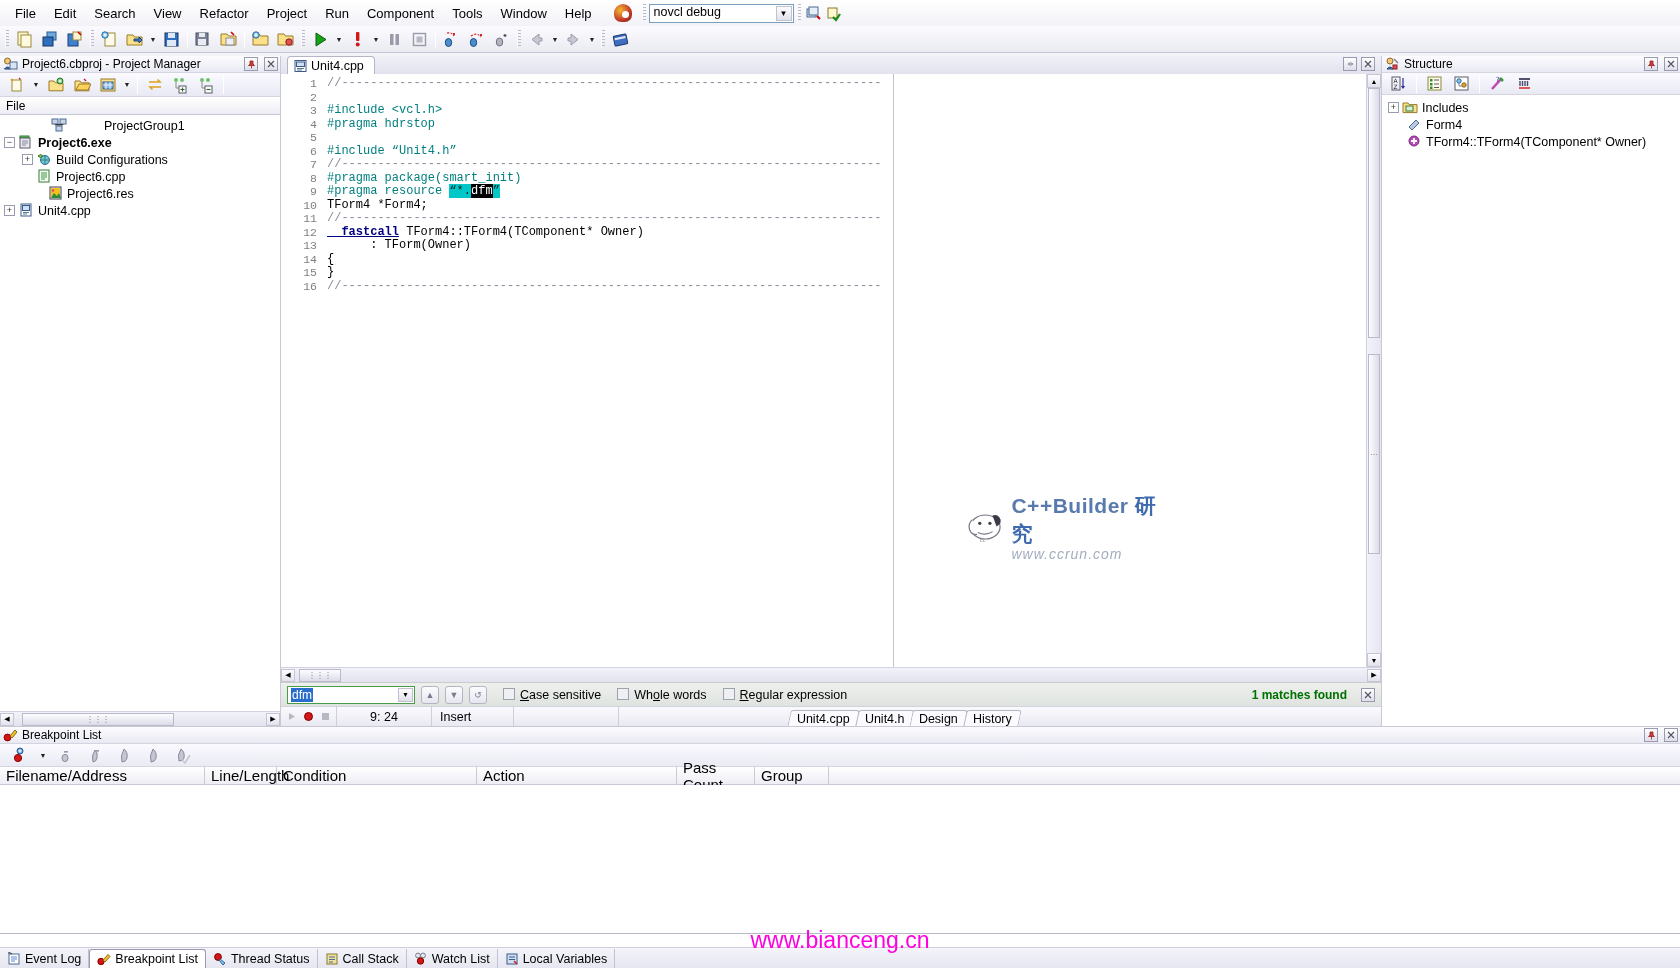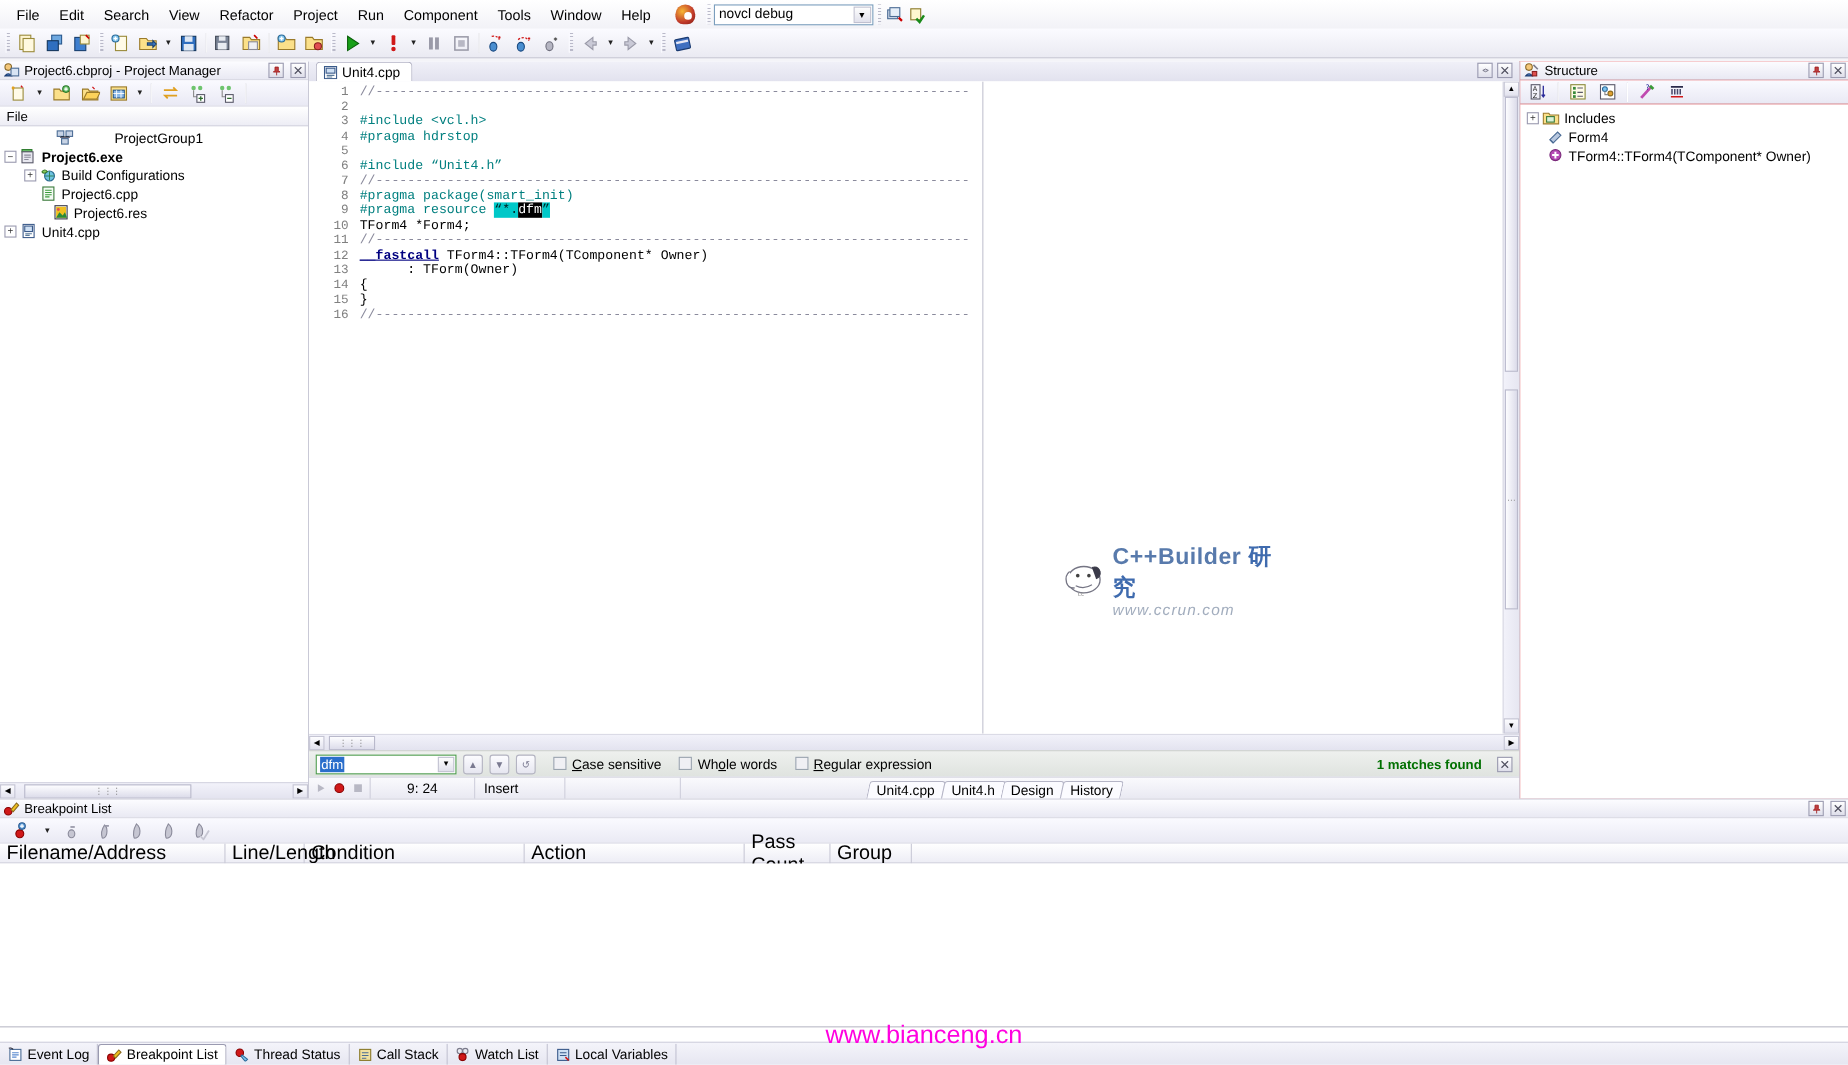--- a/index.html
+++ b/index.html
@@ -197,21 +197,21 @@
   .bottomdock {
     position:absolute; left:0; right:0; bottom:0; height:242px;
     background:#f7f7fb; display:flex; flex-direction:column;
     border-top:1px solid #c9c9d6;
   }
   .bp-toolbar { height:23px; display:flex; align-items:center; gap:4px;
                 background: linear-gradient(#fafaff,#eaeaf4);
                 border-bottom:1px solid #d6d6e2; padding-left:8px;}
   .bp-hdr { height:18px; display:flex; align-items:center;
             background: linear-gradient(#ffffff,#ededf5); border-bottom:1px solid #c9c9d6;
-            font-size:18px; }
+            font-size:15px; }
   .bp-col { height:18px; display:flex; align-items:center; padding-left:6px;
             border-right:1px solid #c9c9d6; }
   .bp-body { flex:1; background:#fff; }
   .dock-tabs { height:21px; display:flex; align-items:flex-end;
                background: linear-gradient(#f4f4fa,#e6e6f1); border-top:1px solid #cfcfdc;}
   .dtab { height:19px; display:flex; align-items:center; gap:4px; padding:0 7px;
           font-size:12.5px; border-right:1px solid #c2c2d2; }
   .dtab.active { background:#fff; border:1px solid #9a9ab0; border-bottom:none;
                  border-radius:3px 3px 0 0; }
 

